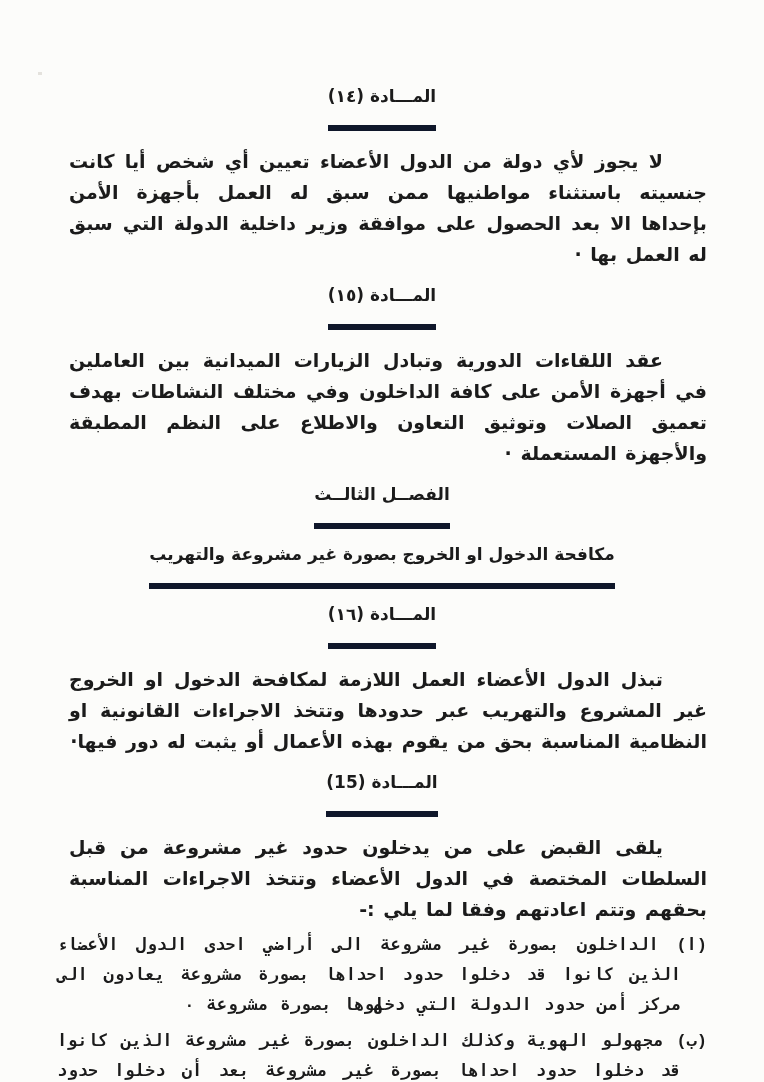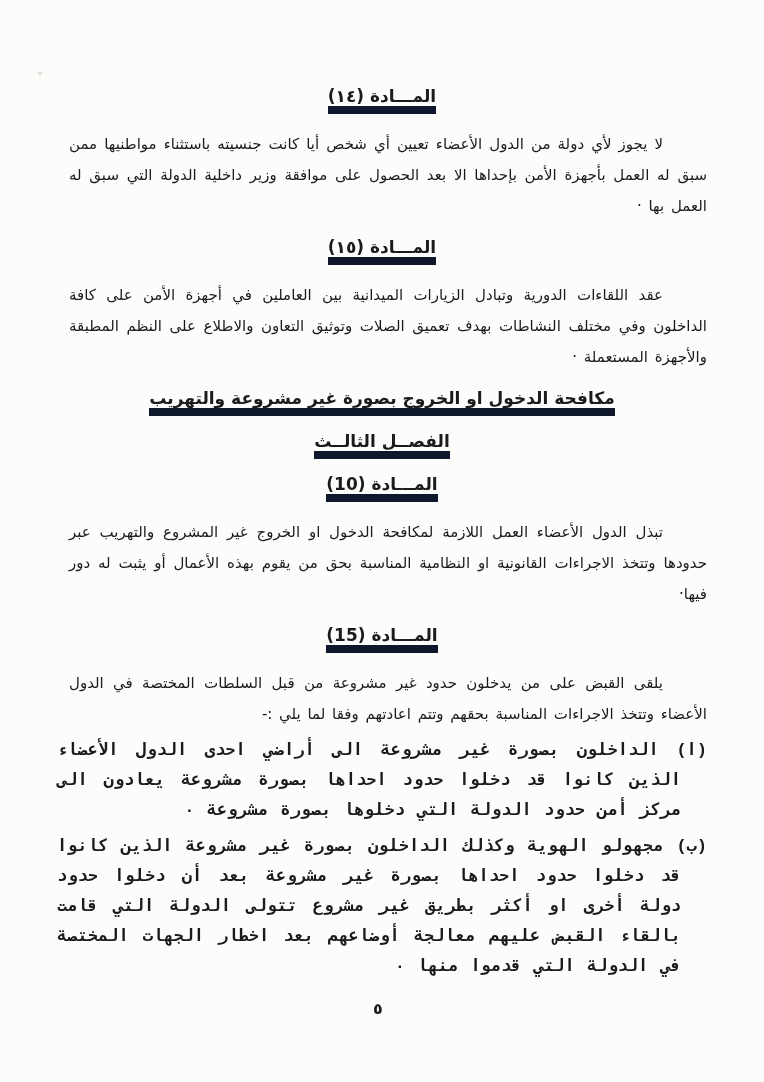--- a/index.html
+++ b/index.html
@@ -26,28 +26,28 @@
   }
   .heading {
     text-align: center;
     font-size: 17px;
     font-weight: 700;
     margin: 0;
     letter-spacing: 0.5px;
     white-space: nowrap;
   }
   .heading .u {
-    border-bottom: 8px solid #0f172a;
-    padding-bottom: 0;
+    border-bottom: 6px solid #0f172a;
+    padding-bottom: 19px;
     display: inline-block;
   }
   .body-par {
     margin: 15px 0 0 12px;
-    font-size: 15px;
-    font-weight: 400;
+    font-size: 19px;
+    font-weight: 700;
     line-height: 31px;
     text-align: justify;
     text-indent: 44px;
     word-spacing: 2px;
   }
   .mt-h { margin-top: 15px; }
   .list-item {
     margin: 6px 0 0 0;
     font-size: 17px;
     font-weight: 700;
@@ -71,24 +71,24 @@
 <body>
 
 <div class="page">
 
   <h3 class="heading"><span class="u">المـــادة (١٤)</span></h3>
   <p class="body-par">لا يجوز لأي دولة من الدول الأعضاء تعيين أي شخص أيا كانت جنسيته باستثناء مواطنيها ممن سبق له العمل بأجهزة الأمن بإحداها الا بعد الحصول على موافقة وزير داخلية الدولة التي سبق له العمل بها ·</p>
 
   <h3 class="heading mt-h"><span class="u">المـــادة (١٥)</span></h3>
   <p class="body-par">عقد اللقاءات الدورية وتبادل الزيارات الميدانية بين العاملين في أجهزة الأمن على كافة الداخلون وفي مختلف النشاطات بهدف تعميق الصلات وتوثيق التعاون والاطلاع على النظم المطبقة والأجهزة المستعملة ·</p>
 
+  <h3 class="heading mt-h"><span class="u">الفصــل الثالــث</span></h3>
   <h3 class="heading mt-h"><span class="u">مكافحة الدخول او الخروج بصورة غير مشروعة والتهريب</span></h3>
-  <h3 class="heading mt-h"><span class="u">الفصــل الثالــث</span></h3>
 
-  <h3 class="heading mt-h"><span class="u">المـــادة (10)</span></h3>
+  <h3 class="heading mt-h"><span class="u">المـــادة (١٦)</span></h3>
   <p class="body-par">تبذل الدول الأعضاء العمل اللازمة لمكافحة الدخول او الخروج غير المشروع والتهريب عبر حدودها وتتخذ الاجراءات القانونية او النظامية المناسبة بحق من يقوم بهذه الأعمال أو يثبت له دور فيها·</p>
 
   <h3 class="heading mt-h"><span class="u">المـــادة (15)</span></h3>
   <p class="body-par">يلقى القبض على من يدخلون حدود غير مشروعة من قبل السلطات المختصة في الدول الأعضاء وتتخذ الاجراءات المناسبة بحقهم وتتم اعادتهم وفقا لما يلي :-</p>
 
   <p class="list-item"><span class="marker">(ا)</span> <span>الداخلون بصورة غير مشروعة الى أراضي احدى الدول الأعضاء الذين كانوا قد دخلوا حدود احداها بصورة مشروعة يعادون الى مركز أمن حدود الدولة التي دخلوها بصورة مشروعة ·</span></p>
 
   <p class="list-item"><span class="marker">(ب)</span> <span>مجهولو الهوية وكذلك الداخلون بصورة غير مشروعة الذين كانوا قد دخلوا حدود احداها بصورة غير مشروعة بعد أن دخلوا حدود دولة أخرى او أكثر بطريق غير مشروع تتولى الدولة التي قامت بالقاء القبض عليهم معالجة أوضاعهم بعد اخطار الجهات المختصة في الدولة التي قدموا منها ·</span></p>
 
   <div class="page-number">٥</div>

